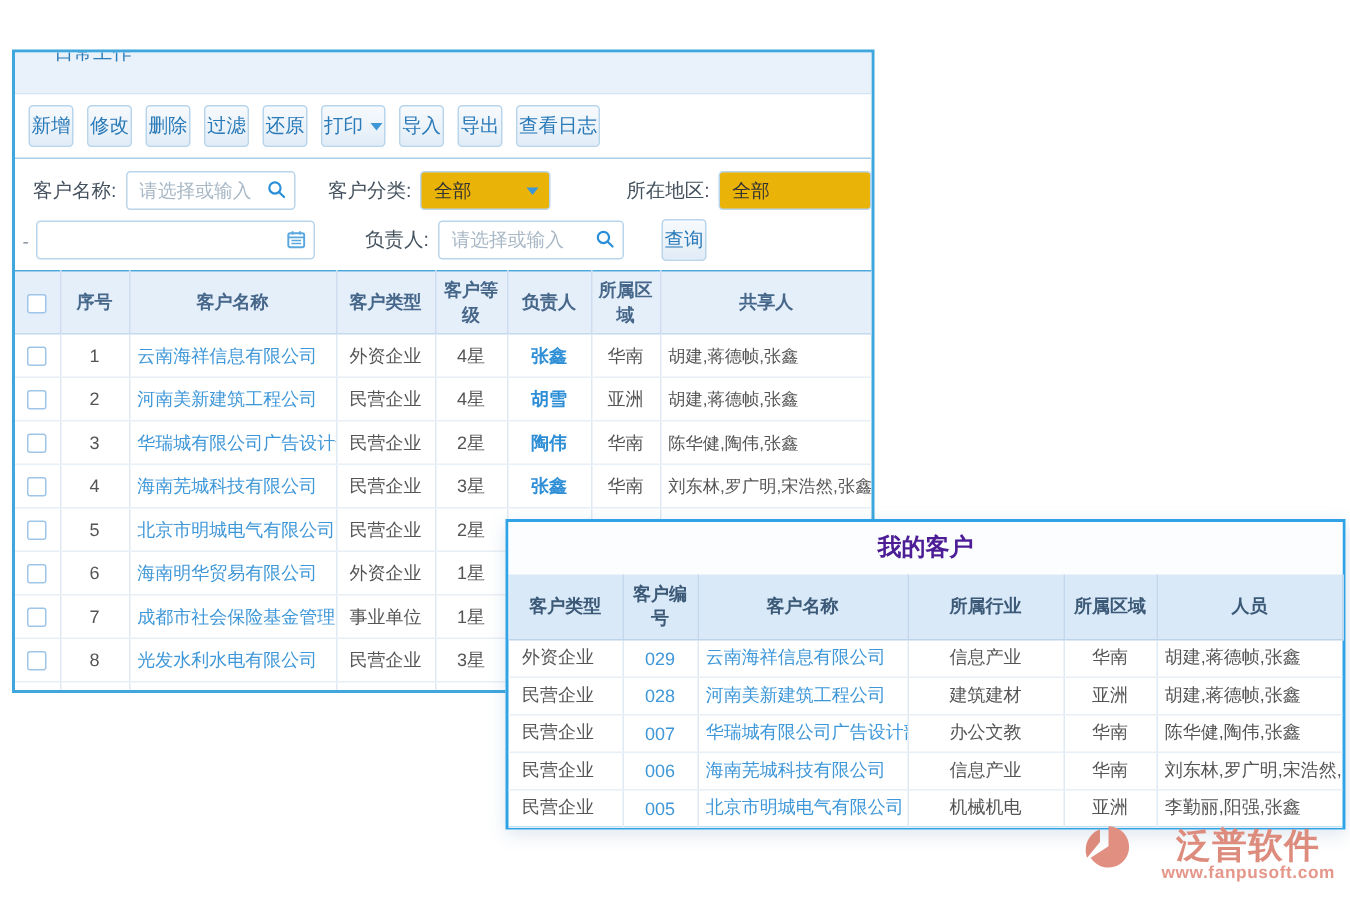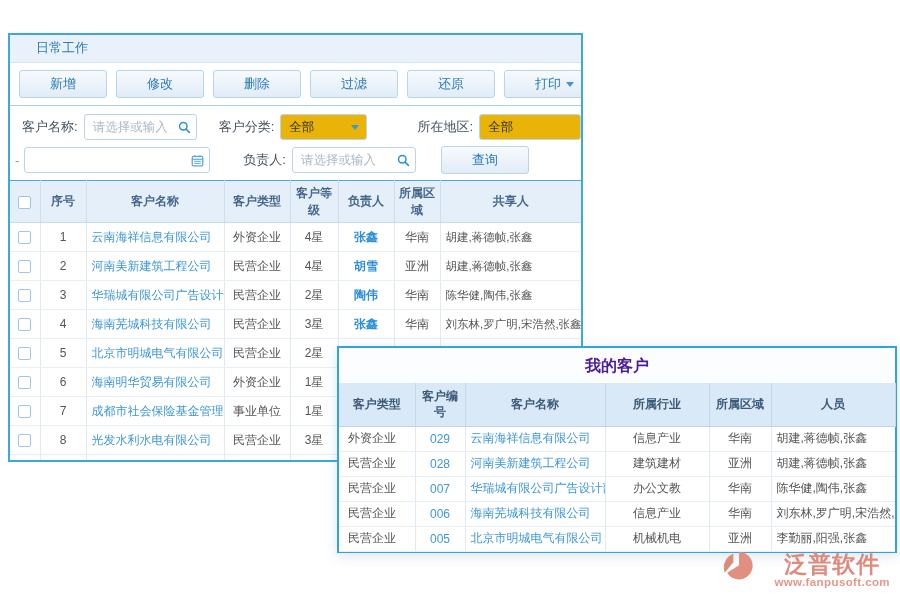--- a/index.html
+++ b/index.html
@@ -3,27 +3,27 @@
 <meta charset="utf-8">
 <style>
   * { margin:0; padding:0; box-sizing:border-box; }
   html,body { width:900px; height:600px; background:#fff; font-family:"Liberation Sans","DejaVu Sans",sans-serif; overflow:hidden; position:relative; }
 
   
   .main-panel { position:absolute; left:8px; top:33px; width:575px; height:429px;
     border:2px solid #3fa7de; background:#fff; overflow:hidden; }
 
   .tabbar { height:28px; background:#e9f2fb; display:flex; align-items:flex-end; padding-left:10px; border-bottom:1px solid #d3e4f2; }
-  .tab { font-size:13px; padding:6px 16px 5px; color:#2b7bb9; cursor:pointer; }
+  .tab { font-size:13px; padding:6px 16px 18px; color:#2b7bb9; cursor:pointer; }
   .tab.active { background:#fff; color:#333; font-weight:bold; border:1px solid #d3e4f2; border-bottom:none; border-top:2px solid #7cc0ec; border-radius:2px 2px 0 0; }
   .tab-close { font-size:10px; color:#9aa7b5; margin-left:5px; vertical-align:4px; font-weight:normal; }
 
   .toolbar { display:flex; gap:9px; padding:7px 9px; border-bottom:1px solid #a9cee9; background:#fff; }
   .tbtn { background:linear-gradient(#f7fafd,#e1ecf7); border:1px solid #b9d5ec; color:#2a7ab8;
-    font-size:13px; padding:4px 30px; border-radius:3px; cursor:pointer; font-family:inherit; white-space:nowrap; }
+    font-size:13px; padding:4px 1px; border-radius:3px; cursor:pointer; font-family:inherit; white-space:nowrap; }
   .caret-down { display:inline-block; width:0; height:0; border-left:4px solid transparent; border-right:4px solid transparent; border-top:5px solid #3d96d5; margin-left:5px; vertical-align:1px; }
 
   .filters { padding:8px 0 7px; }
   .f-row { display:flex; align-items:center; height:26px; margin-bottom:7px; }
   .f-label { font-size:13px; color:#44515e; font-weight:400; white-space:nowrap; }
   .input-wrap { position:relative; display:inline-block; }
   .f-input { height:26px; border:1px solid #b9d5ec; border-radius:3px; font-size:12.5px; color:#333;
     padding:0 24px 0 8px; font-family:inherit; width:100%; outline:none; }
   .f-input::placeholder { color:#a9b8c6; }
   .icon-right { position:absolute; right:6px; top:6px; pointer-events:auto; cursor:pointer; }

